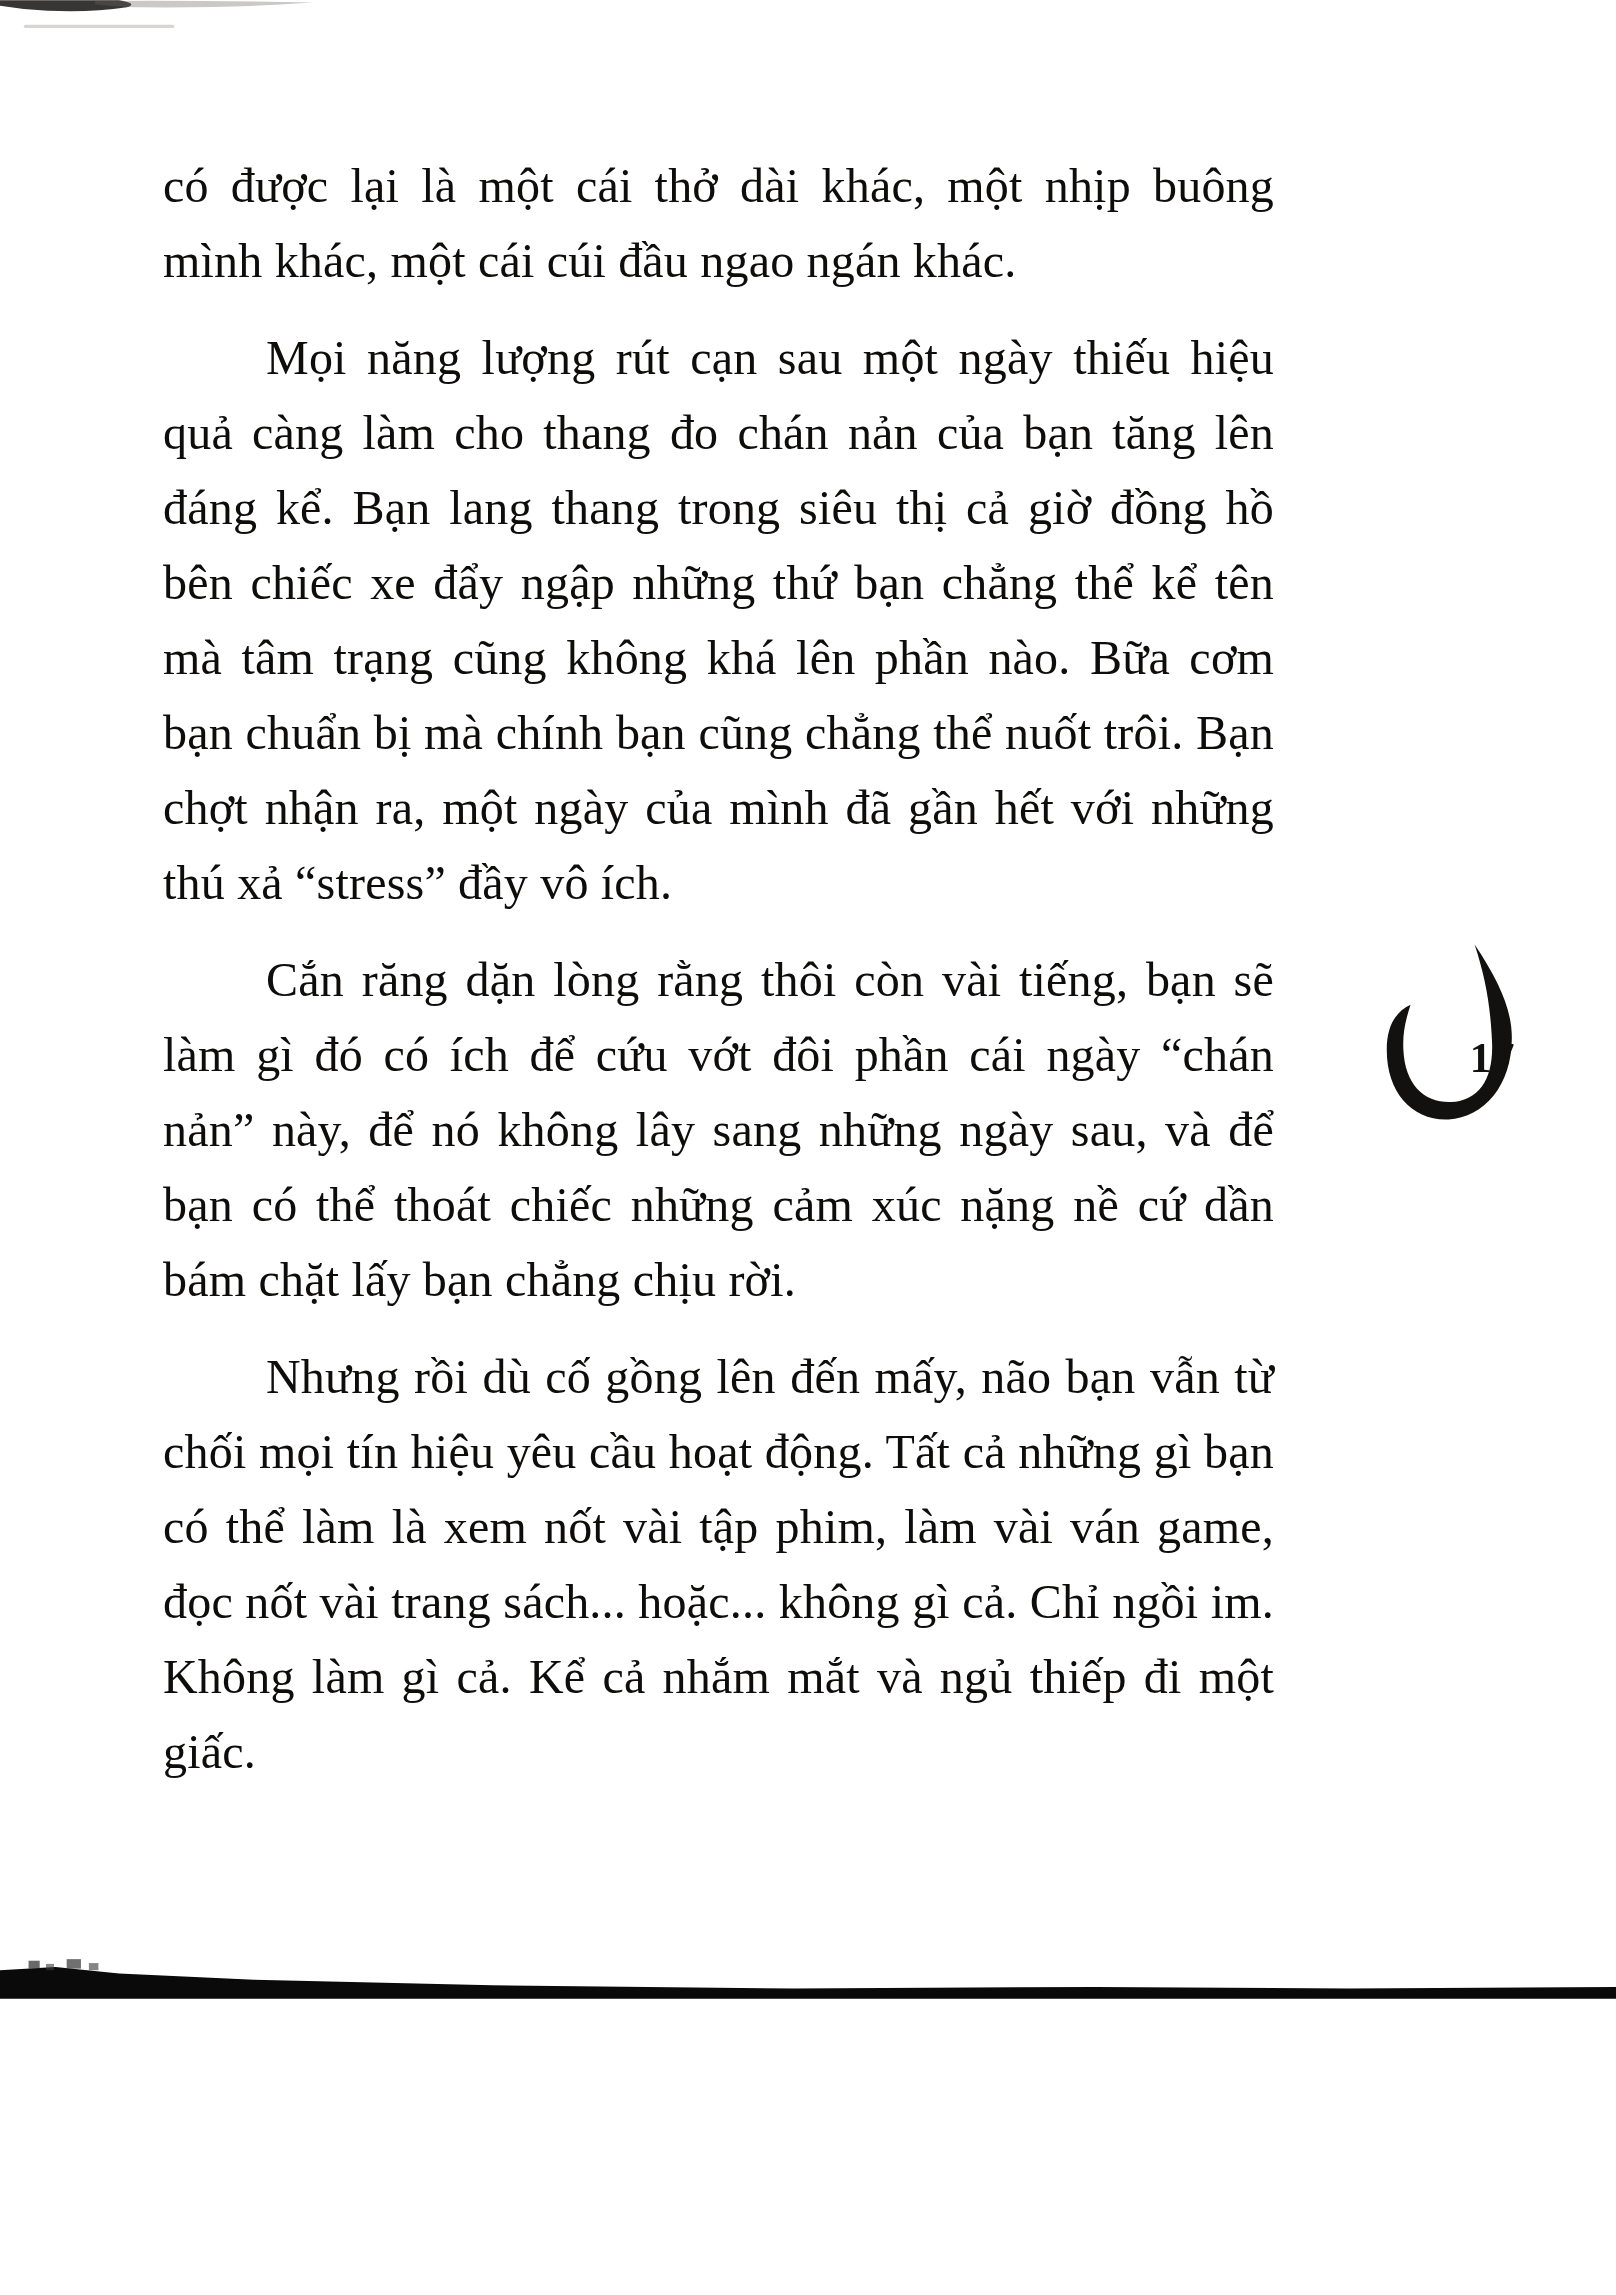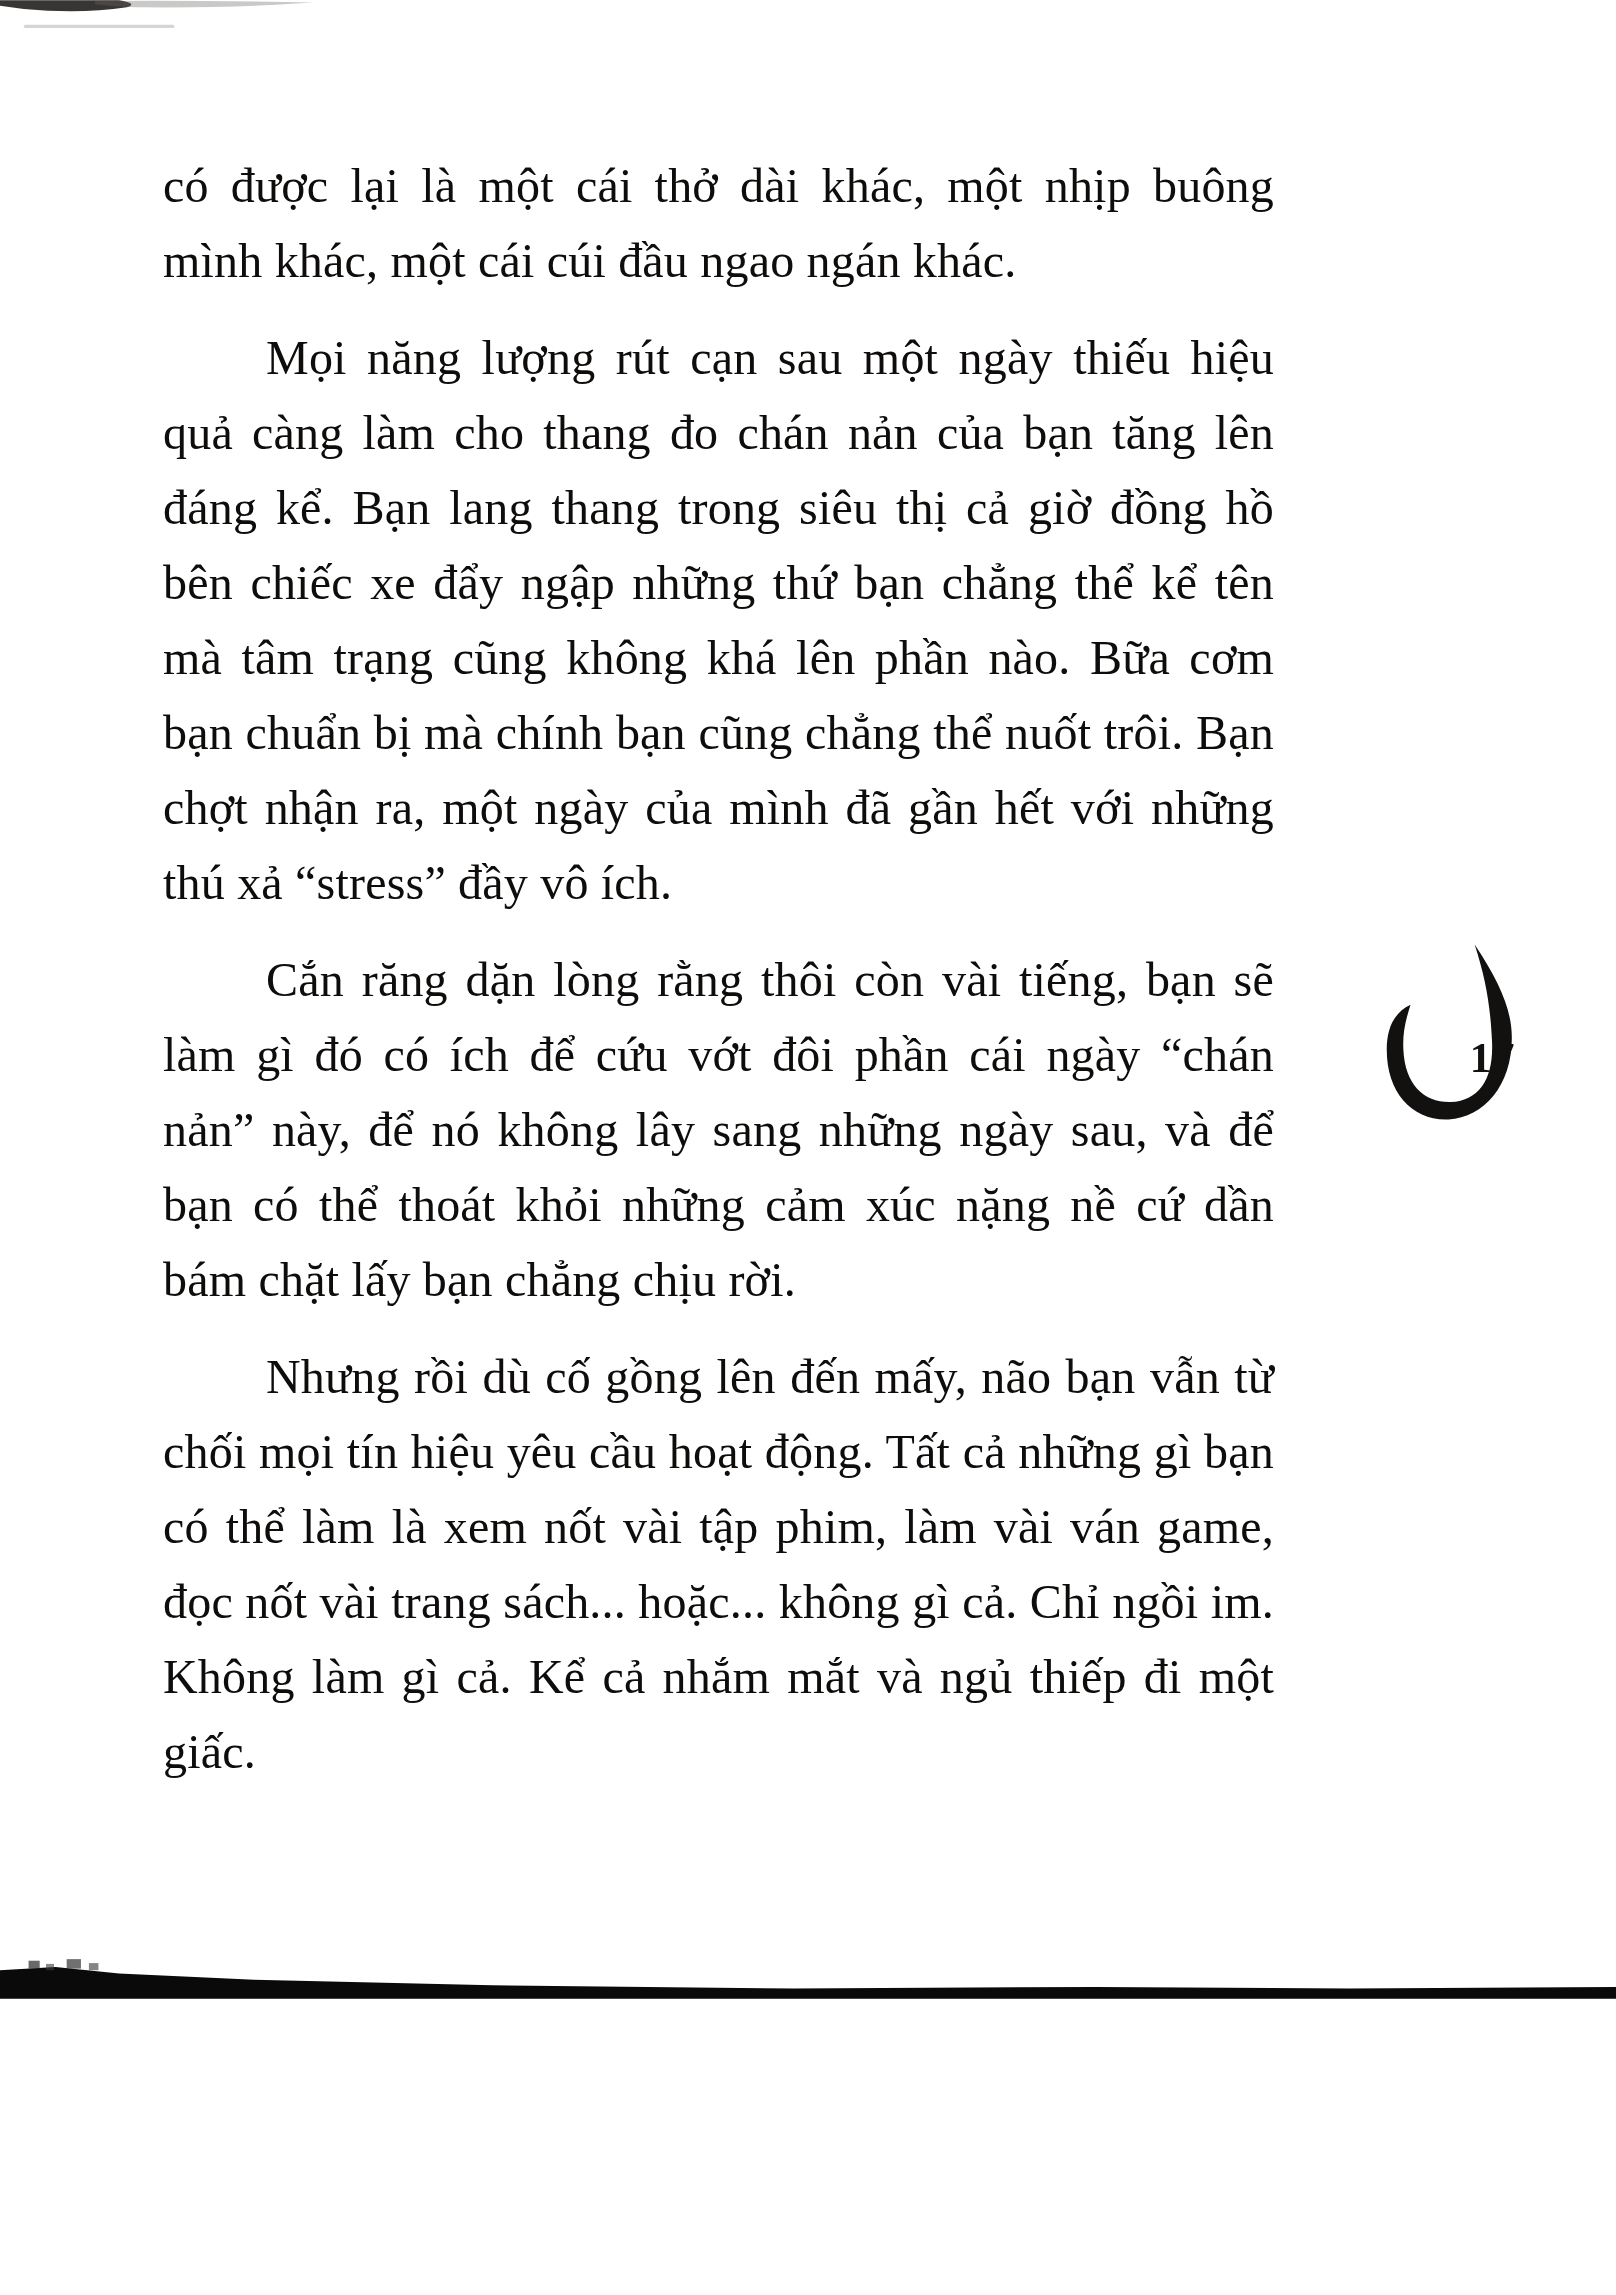--- a/index.html
+++ b/index.html
@@ -76,21 +76,21 @@
   </svg>
 
   <svg class="artifact-tr" width="37" height="63" viewBox="0 0 46 80">
     <path d="M18,0 L46,0 L46,62 Q36,48 27,32 Q19,16 18,0 Z" fill="#2b2824" opacity="0.75"></path>
     <path d="M24,0 L40,0 L42,40 Q32,26 27,14 Z" fill="#141210" opacity="0.8"></path>
   </svg>
 
   <div class="text-block">
     <p class="para first">có được lại là một cái thở dài khác, một nhịp buông mình khác, một cái cúi đầu ngao ngán khác.</p>
     <p class="para">Mọi năng lượng rút cạn sau một ngày thiếu hiệu quả càng làm cho thang đo chán nản của bạn tăng lên đáng kể. Bạn lang thang trong siêu thị cả giờ đồng hồ bên chiếc xe đẩy ngập những thứ bạn chẳng thể kể tên mà tâm trạng cũng không khá lên phần nào. Bữa cơm bạn chuẩn bị mà chính bạn cũng chẳng thể nuốt trôi. Bạn chợt nhận ra, một ngày của mình đã gần hết với những thú xả “stress” đầy vô ích.</p>
-    <p class="para">Cắn răng dặn lòng rằng thôi còn vài tiếng, bạn sẽ làm gì đó có ích để cứu vớt đôi phần cái ngày “chán nản” này, để nó không lây sang những ngày sau, và để bạn có thể thoát khỏi những cảm xúc nặng nề cứ dần bám chặt lấy bạn chẳng chịu rời.</p>
+    <p class="para">Cắn răng dặn lòng rằng thôi còn vài tiếng, bạn sẽ làm gì đó có ích để cứu vớt đôi phần cái ngày “chán nản” này, để nó không lây sang những ngày sau, và để bạn có thể thoát chiếc những cảm xúc nặng nề cứ dần bám chặt lấy bạn chẳng chịu rời.</p>
     <p class="para">Nhưng rồi dù cố gồng lên đến mấy, não bạn vẫn từ chối mọi tín hiệu yêu cầu hoạt động. Tất cả những gì bạn có thể làm là xem nốt vài tập phim, làm vài ván game, đọc nốt vài trang sách... hoặc... không gì cả. Chỉ ngồi im. Không làm gì cả. Kể cả nhắm mắt và ngủ thiếp đi một giấc.</p>
   </div>
 
   <div class="ornament">
     <svg width="135" height="190" viewBox="0 0 170 240">
       <path d="M118,7
                C150,55 165,90 165,125
                C165,185 130,225 85,228
                C40,230 7,195 7,140
                C7,110 18,92 37,83

